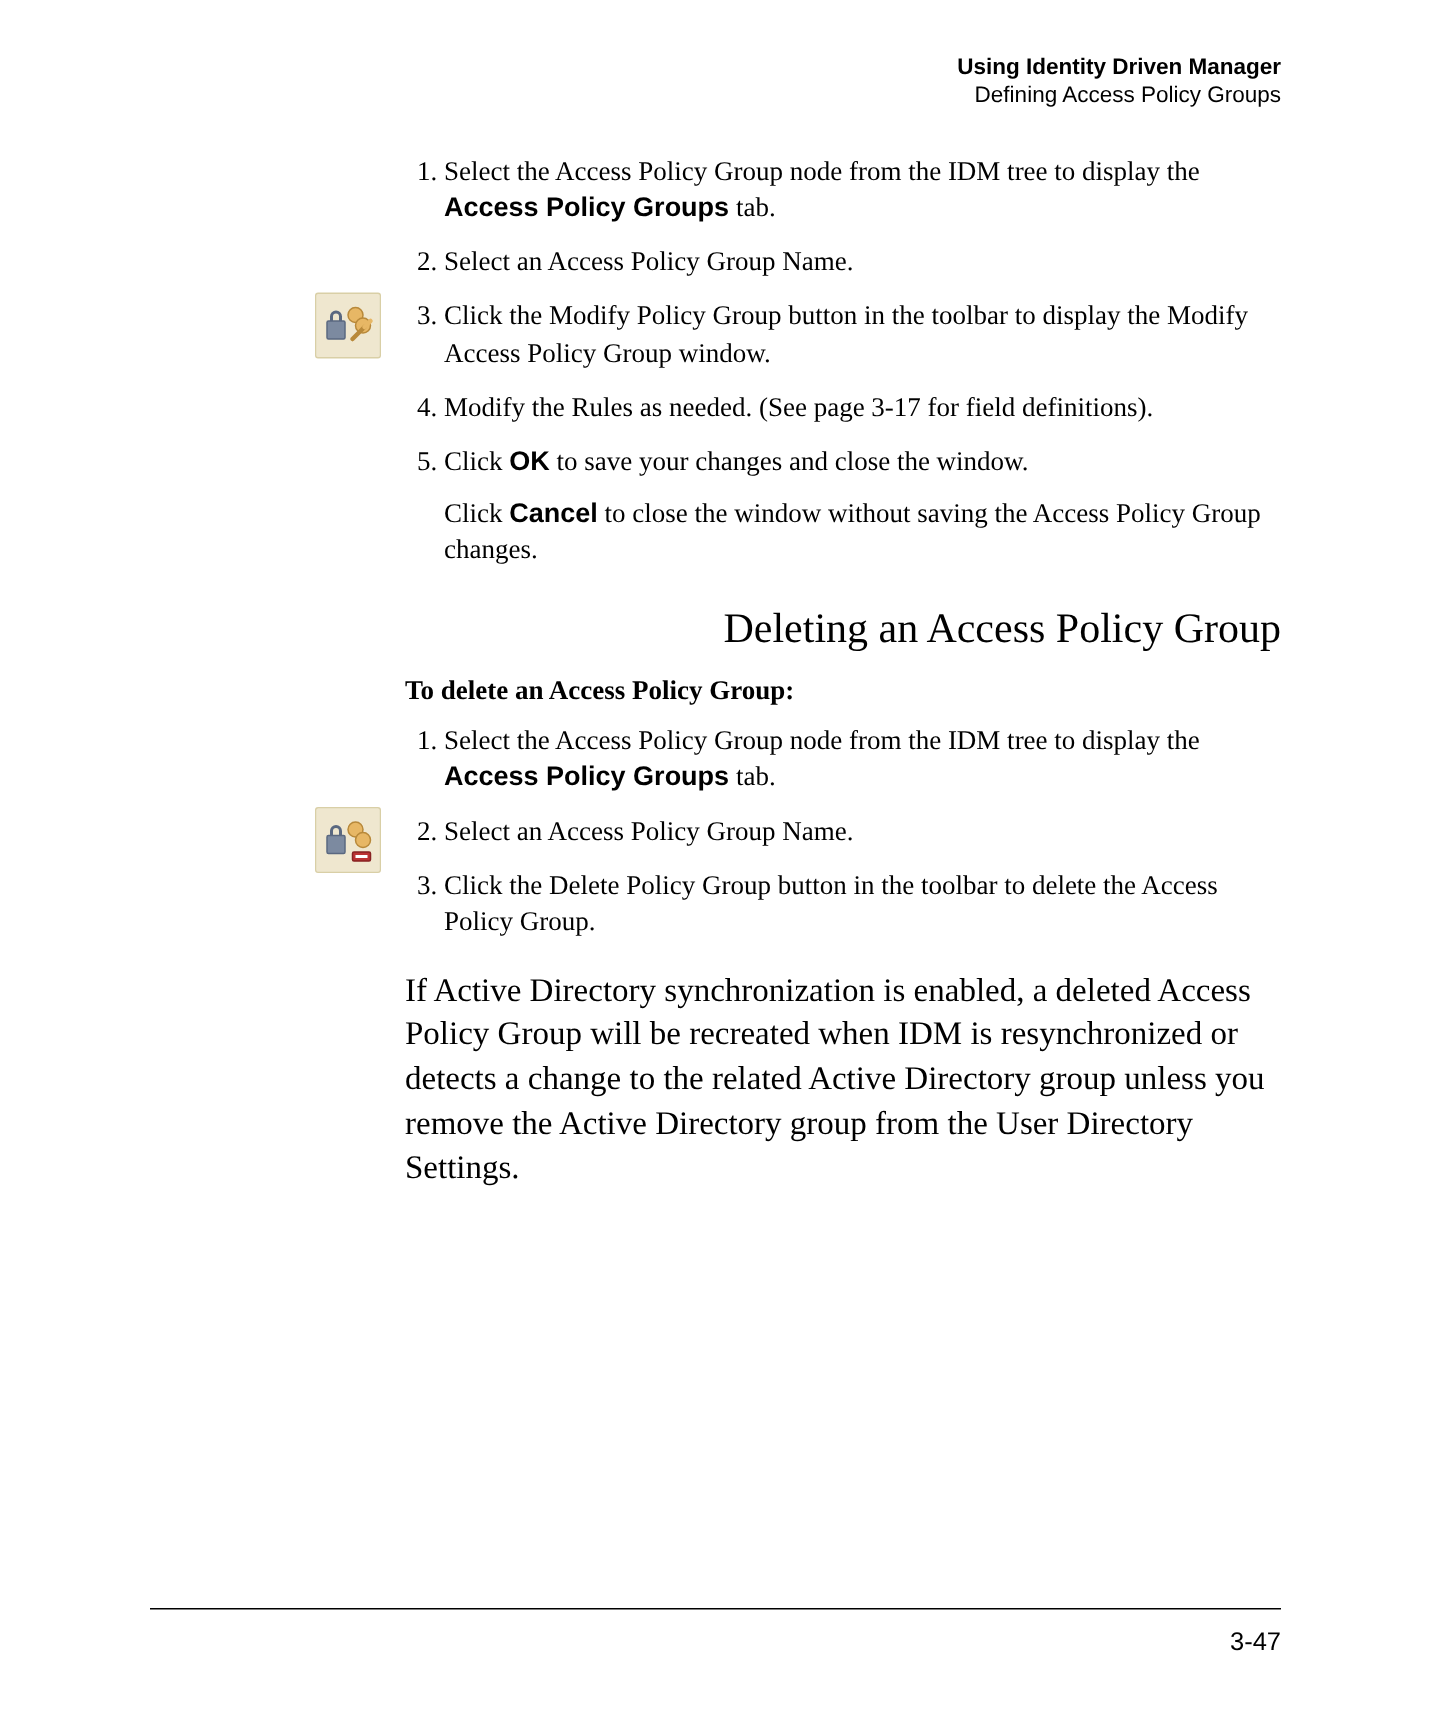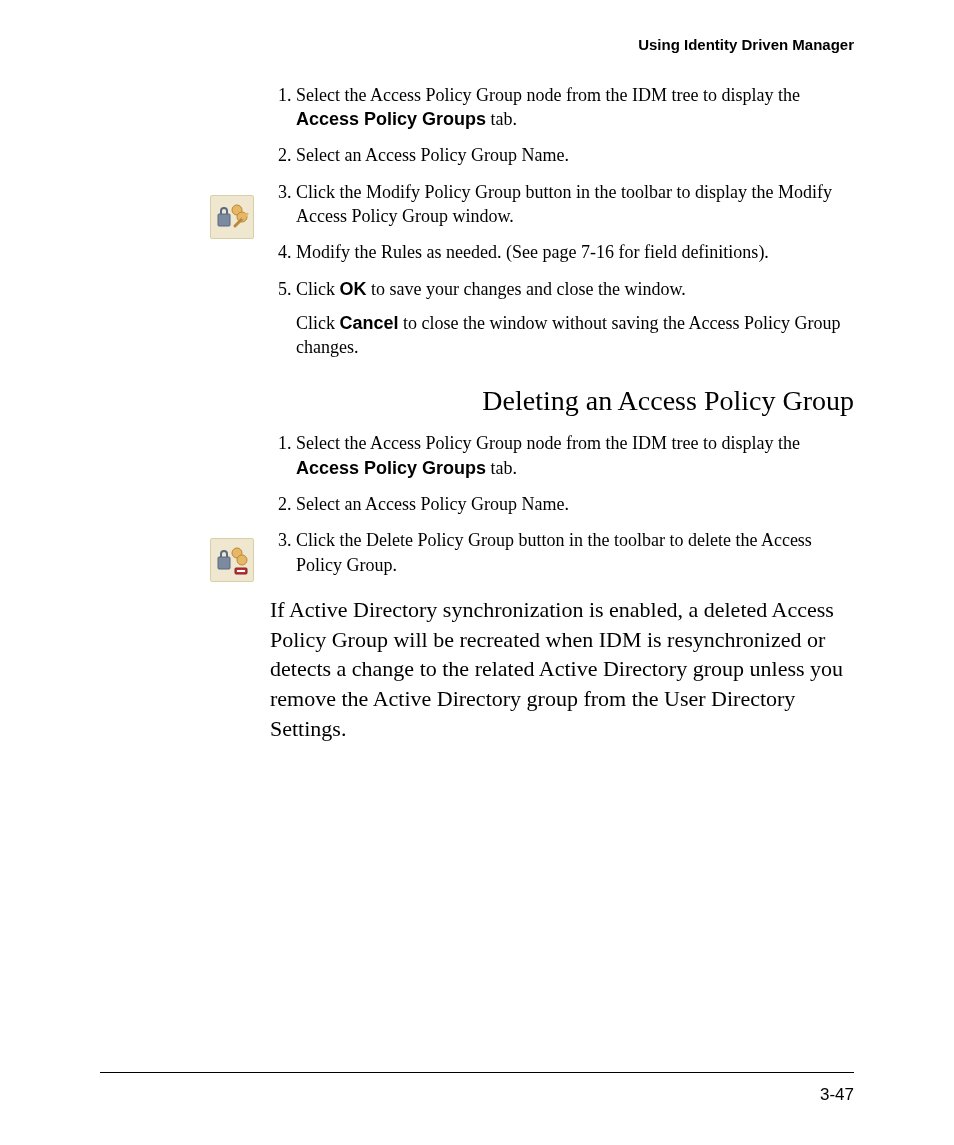--- a/index.html
+++ b/index.html
@@ -102,20 +102,21 @@
     font-size: 17px;
   }
 </style>
 </head>
 <body>
 
 <div class="page">
 
   <div class="running-header">
     <div class="line1">Using Identity Driven Manager</div>
+    <div class="line2">Defining Access Policy Groups</div>
   </div>
 
   <div class="margin-icon" style="top:195px">
     <svg viewBox="0 0 34 34">
       <rect x="3" y="14" width="12" height="12" rx="1" fill="#7c8aa0" stroke="#5a6880"></rect>
       <path d="M6 14 v-3 a3 3 0 0 1 6 0 v3" fill="none" stroke="#5a6880" stroke-width="2"></path>
       <circle cx="22" cy="10" r="5" fill="#e7b765" stroke="#b8893a"></circle>
       <circle cx="27" cy="17" r="5" fill="#e7b765" stroke="#b8893a"></circle>
       <path d="M20 26 l8 -8" stroke="#b8893a" stroke-width="3" stroke-linecap="round"></path>
       <path d="M28 18 l4 -4" stroke="#e7b765" stroke-width="3" stroke-linecap="round"></path>
@@ -128,32 +129,33 @@
       <li>
         <span>Select the Access Policy Group node from the IDM tree to display the </span><span class="bold-sans">Access Policy Groups</span><span> tab.</span>
       </li>
       <li>
         <span>Select an Access Policy Group Name.</span>
       </li>
       <li>
         <span>Click the Modify Policy Group button in the toolbar to display the Modify Access Policy Group window.</span>
       </li>
       <li>
-        <span>Modify the Rules as needed. (See page 7-16 for field definitions).</span>
+        <span>Modify the Rules as needed. (See page 3-17 for field definitions).</span>
       </li>
       <li>
         <span>Click </span><span class="bold-sans">OK</span><span> to save your changes and close the window.</span>
         <span class="follow">
           <span>Click </span><span class="bold-sans">Cancel</span><span> to close the window without saving the Access Policy Group changes.</span>
         </span>
       </li>
     </ol>
 
     <h2 class="section-head">Deleting an Access Policy Group</h2>
 
+    <p class="bold-serif">To delete an Access Policy Group:</p>
 
     <ol class="steps">
       <li>
         <span>Select the Access Policy Group node from the IDM tree to display the </span><span class="bold-sans">Access Policy Groups</span><span> tab.</span>
       </li>
       <li>
         <span>Select an Access Policy Group Name.</span>
       </li>
       <li>
         <span>Click the Delete Policy Group button in the toolbar to delete the Access Policy Group.</span>

